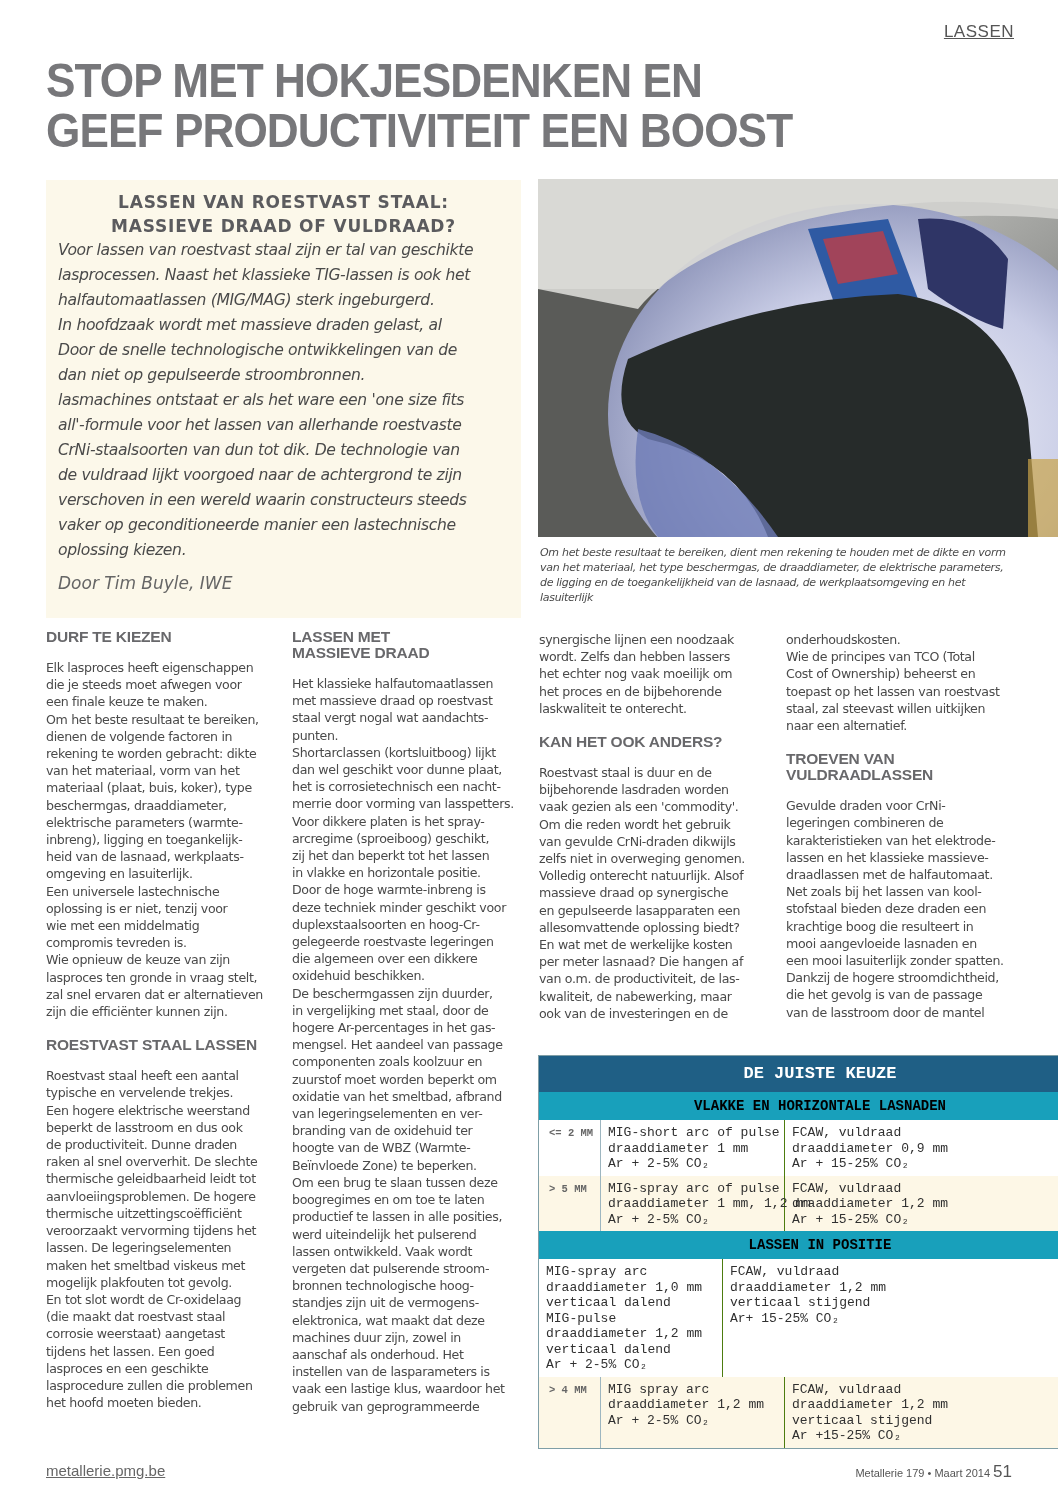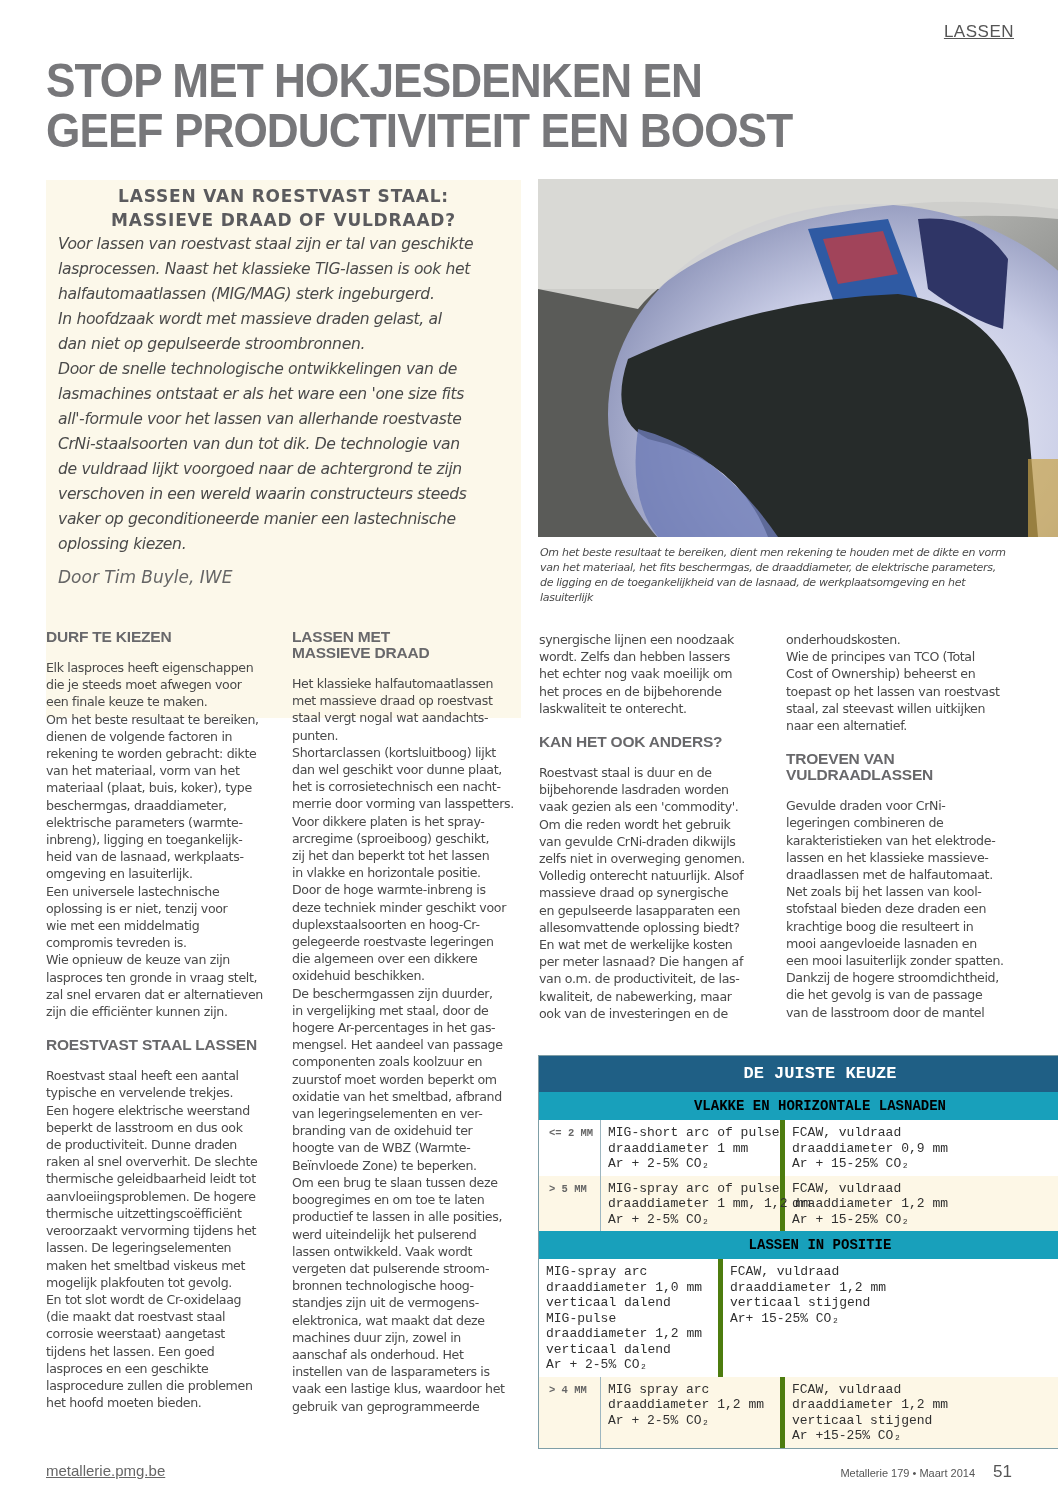--- a/index.html
+++ b/index.html
@@ -13,22 +13,22 @@
   }
   .headline {
     position: absolute; top: 56px; left: 46px; width: 960px;
     font-family: "Liberation Sans", sans-serif; font-weight: bold;
     font-size: 48px; line-height: 50px; color: #77777a; letter-spacing: -1px;
     transform: scaleX(0.92); transform-origin: left top;
   }
   .headline div { white-space: nowrap; }
 
   .intro-box {
-    position: absolute; top: 180px; left: 46px; width: 475px; height: 538px;
-    background: #fcf8ea; padding: 2px 12px;
+    position: absolute; top: 180px; left: 46px; width: 475px; height: 438px;
+    background: #fcf8ea; padding: 8px 12px;
   }
   .intro-title {
     text-align: center; font-family: "DejaVu Sans", sans-serif; font-weight: bold;
     font-size: 17px; line-height: 24px; color: #5b5b5e; letter-spacing: 0.8px; margin-top: 2px;
   }
   .intro-text {
     font-family: "DejaVu Sans", sans-serif; font-style: italic;
     font-size: 15.6px; line-height: 25px; color: #4a4a4a; letter-spacing: -0.35px;
   }
   .intro-text p { white-space: nowrap; }
@@ -77,32 +77,32 @@
     background: #18a0bb; color: #000000; text-align: center; font-weight: bold;
     font-size: 14px; height: 28px; line-height: 28px;
   }
   .trow { display: flex; font-size: 13px; line-height: 15.5px; color: #303030; }
   .trow.alt { background: #fdf7e6; }
   .tcell-label {
     width: 62px; padding: 6px 0 6px 10px; font-weight: bold; font-size: 10.5px; color: #666;
     border-right: 1px solid #9db6c0;
   }
   .tcell { padding: 5px 6px 4px 7px; }
-  .tcell.mig { width: 184px; border-right: 5px solid #4d7c0f; }
+  .tcell.mig { width: 184px; border-right: 1px solid #4d7c0f; }
   .tcell.fcaw { flex: 1; }
   .tcell div { white-space: nowrap; }
 
   .footer-left {
     position: absolute; top: 1462px; left: 46px;
     font-family: "Liberation Sans", sans-serif; font-size: 15px; color: #666;
     text-decoration: underline;
   }
   .footer-right {
     position: absolute; top: 1462px; right: 46px;
-    font-family: "Liberation Sans", sans-serif; color: #555; display: flex; align-items: baseline; gap: 18px;
+    font-family: "Liberation Sans", sans-serif; color: #555; display: flex; align-items: baseline; gap: 3px;
   }
   .footer-right .issue { font-size: 11px; }
   .footer-right .pagenum { font-size: 17px; }
 </style>
 </head>
 <body>
 
 <div class="section-tag">LASSEN</div>
 
 <h1 class="headline">
@@ -113,22 +113,22 @@
 <div class="intro-box">
   <div class="intro-title">
     <div>LASSEN VAN ROESTVAST STAAL:</div>
     <div>MASSIEVE DRAAD OF VULDRAAD?</div>
   </div>
   <div class="intro-text" id="intro-lines">
       <p>Voor lassen van roestvast staal zijn er tal van geschikte</p>
       <p>lasprocessen. Naast het klassieke TIG-lassen is ook het</p>
       <p>halfautomaatlassen (MIG/MAG) sterk ingeburgerd.</p>
       <p>In hoofdzaak wordt met massieve draden gelast, al</p>
+      <p>Door de snelle technologische ontwikkelingen van de</p>
       <p>dan niet op gepulseerde stroombronnen.</p>
-      <p>Door de snelle technologische ontwikkelingen van de</p>
       <p>lasmachines ontstaat er als het ware een 'one size fits</p>
       <p>all'-formule voor het lassen van allerhande roestvaste</p>
       <p>CrNi-staalsoorten van dun tot dik. De technologie van</p>
       <p>de vuldraad lijkt voorgoed naar de achtergrond te zijn</p>
       <p>verschoven in een wereld waarin constructeurs steeds</p>
       <p>vaker op geconditioneerde manier een lastechnische</p>
       <p>oplossing kiezen.</p>
     </div>
   <div class="byline">Door Tim Buyle, IWE</div>
 </div>
@@ -156,21 +156,21 @@
     <path d="M285 60 L345 52 L360 95 L300 105 Z" fill="#d23b3b" opacity="0.7"></path>
     <path d="M380 40 Q440 35 470 80 L465 150 Q430 140 390 110 Z" fill="#2f3566"></path>
     <path d="M90 180 Q220 120 360 115 Q470 130 490 240 L500 358 L230 358 Q200 280 110 260 Q70 240 90 180 Z" fill="#262b2a"></path>
     <path d="M100 250 Q180 270 240 358 L120 358 Q90 320 100 250 Z" fill="#6d7bb5" opacity="0.8"></path>
     <rect x="490" y="280" width="30" height="78" fill="#c9a44a" opacity="0.7"></rect>
   </svg>
 </div>
 
 <div class="caption" id="caption-lines">
     <p>Om het beste resultaat te bereiken, dient men rekening te houden met de dikte en vorm</p>
-    <p>van het materiaal, het fits beschermgas, de draaddiameter, de elektrische parameters,</p>
+    <p>van het materiaal, het type beschermgas, de draaddiameter, de elektrische parameters,</p>
     <p>de ligging en de toegankelijkheid van de lasnaad, de werkplaatsomgeving en het</p>
     <p>lasuiterlijk</p>
   </div>
 
 <div class="col col1">
   <h3>DURF TE KIEZEN</h3>
   <div id="col1-p1">
       <div class="line">Elk lasproces heeft eigenschappen</div>
       <div class="line">die je steeds moet afwegen voor</div>
       <div class="line">een finale keuze te maken.</div>

